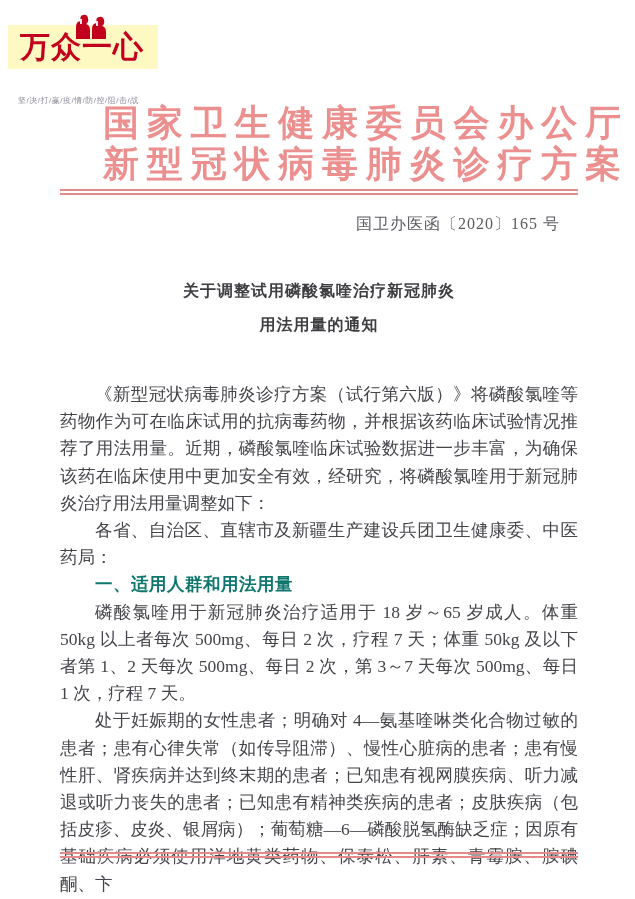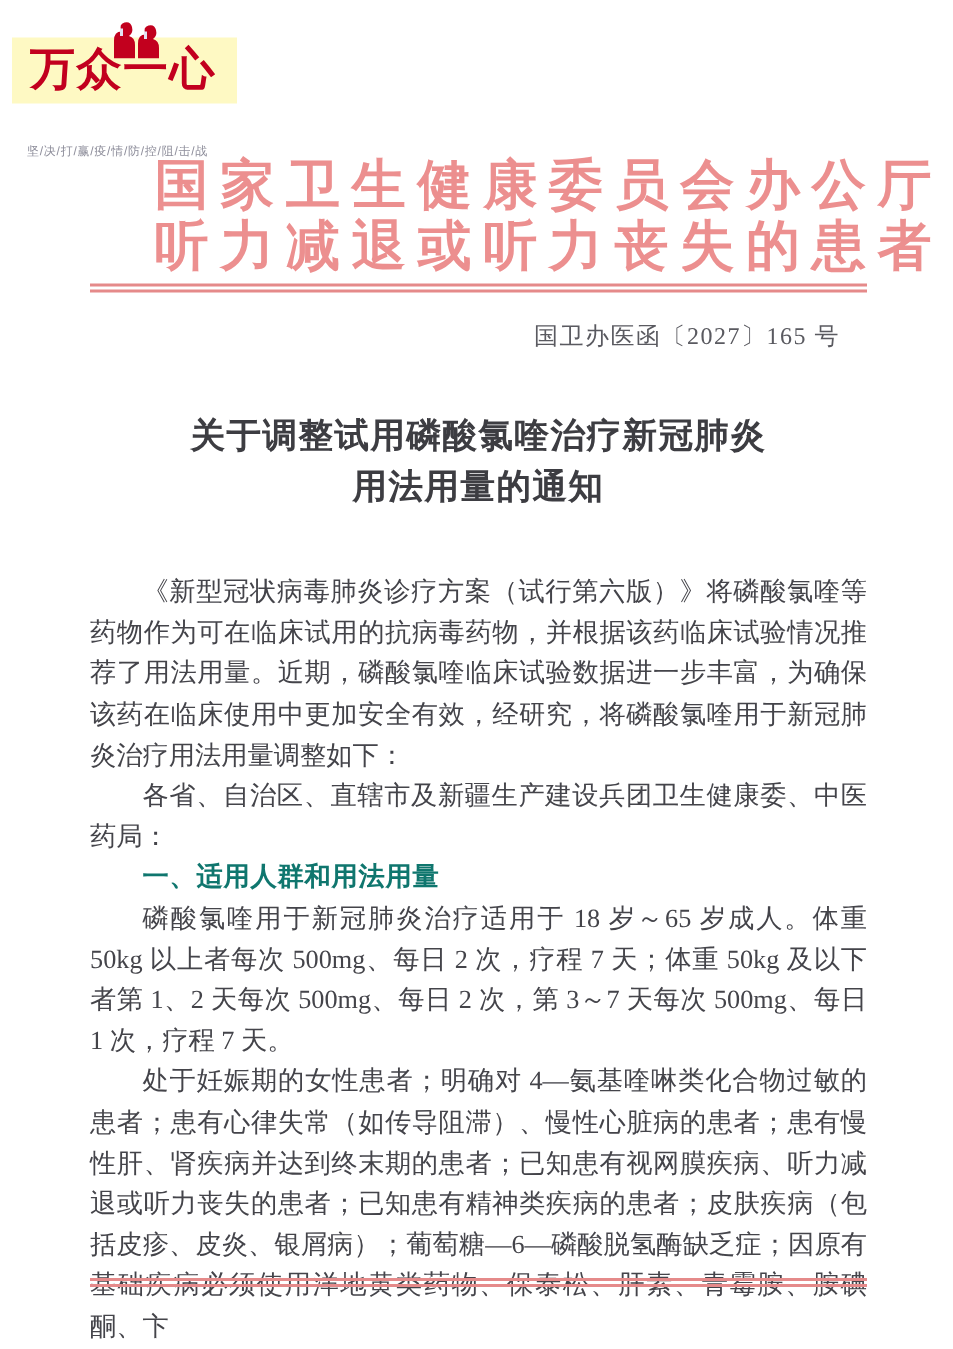--- a/index.html
+++ b/index.html
@@ -89,21 +89,21 @@
     letter-spacing: 1px;
   }
 
   
   .doc-title {
     position: absolute;
     left: 60px; top: 274px;
     width: 518px;
     text-align: center;
     font-weight: bold;
-    font-size: 23px;
+    font-size: 16px;
     line-height: 34px;
     color: #3d3d42;
     letter-spacing: 1px;
   }
 
   
   .body-text {
     position: absolute;
     left: 60px; top: 381px;
     width: 518px;
@@ -133,25 +133,25 @@
         <rect x="12" y="6" width="2" height="5" fill="#e3e3f3"></rect>
         <rect x="28" y="8" width="2" height="5" fill="#e3e3f3"></rect>
       </g>
     </svg>
     <div class="logo-title">万众一心</div>
     <div class="logo-tagline">坚/决/打/赢/疫/情/防/控/阻/击/战</div>
   </div>
 
   <div class="letterhead">
     <span class="letterhead-line">国家卫生健康委员会办公厅</span>
-    <span class="letterhead-line">听力减退或听力丧失的患者</span>
+    <span class="letterhead-line">新型冠状病毒肺炎诊疗方案</span>
   </div>
   <div class="double-rule rule-top"></div>
 
-  <div class="doc-number">国卫办医函〔2027〕165 号</div>
+  <div class="doc-number">国卫办医函〔2020〕165 号</div>
 
   <div class="doc-title">
     <div>关于调整试用磷酸氯喹治疗新冠肺炎</div>
     <div>用法用量的通知</div>
   </div>
 
   <div class="body-text">
     <p>《新型冠状病毒肺炎诊疗方案（试行第六版）》将磷酸氯喹等药物作为可在临床试用的抗病毒药物，并根据该药临床试验情况推荐了用法用量。近期，磷酸氯喹临床试验数据进一步丰富，为确保该药在临床使用中更加安全有效，经研究，将磷酸氯喹用于新冠肺炎治疗用法用量调整如下：</p>
     <p>各省、自治区、直辖市及新疆生产建设兵团卫生健康委、中医药局：</p>
     <p class="section-heading">一、适用人群和用法用量</p>

